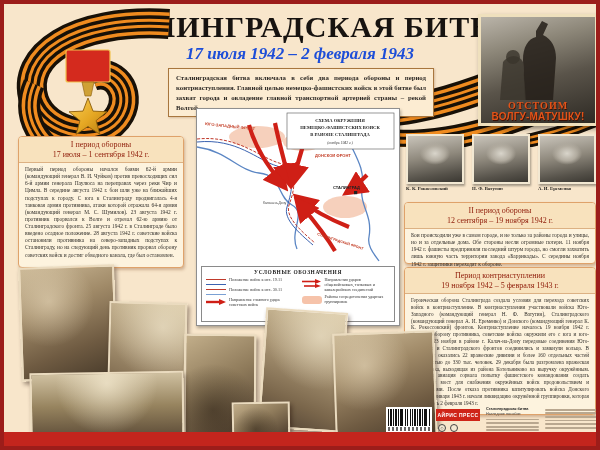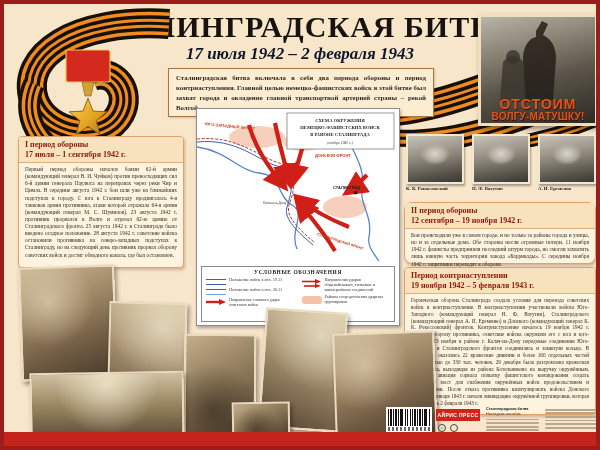--- a/index.html
+++ b/index.html
@@ -5,35 +5,35 @@
   html,body{margin:0;padding:0;background:#6b6b6b;}
   #poster{
     position:relative;width:600px;height:450px;box-sizing:border-box;
     background:#f8e6cb;border:4px solid #9c1d1a;overflow:hidden;
     font-family:"Liberation Serif",serif;
   }
   
   .main-title{position:absolute;left:0;right:0;top:6px;text-align:center;
     font-size:30px;font-weight:bold;color:#171310;letter-spacing:1px;}
   .sub-title{position:absolute;left:0;right:0;top:40px;text-align:center;
-    font-size:17px;font-weight:bold;font-style:italic;color:#0f172a;}
+    font-size:17px;font-weight:bold;font-style:italic;color:#1d4ed8;}
   .intro-box{position:absolute;left:164px;top:64px;width:250px;
     border:1px solid #a8763e;background:#fcecd2;padding:4px 7px;
     font-size:6.8px;font-weight:600;line-height:1.45;text-align:justify;color:#2e2a26;
     box-shadow:1px 1px 2px rgba(120,60,20,.25);z-index:2;}
   
   .infobox{position:absolute;background:#fdf3de;border:1.5px solid #dfa26a;
     border-radius:4px;box-shadow:1px 2px 3px rgba(120,60,20,.3);z-index:2;}
   .infobox .hd{background:#f8e2bd;padding:3px 6px 2px;border-bottom:1px solid #dcb183;
     border-radius:3px 3px 0 0;}
-  .infobox .hd div{font-size:8px;font-weight:bold;color:#8e1a08;line-height:1.25;}
+  .infobox .hd div{font-size:8px;font-weight:normal;color:#8e1a08;line-height:1.25;text-align:center;}
   .infobox .bd{padding:3px 6px 4px;font-size:5.4px;line-height:1.32;
     text-align:justify;color:#33302c;}
   #box-period1{left:14px;top:132px;width:164px;height:130px;}
-  #box-period2{left:400px;top:198px;width:190px;height:60px;border-radius:8px;}
+  #box-period2{left:400px;top:198px;width:190px;height:60px;}
   #box-period3{left:400px;top:263px;width:190px;height:146px;}
   #box-period3 .bd{font-size:5.2px;}
   
   .portraits{position:absolute;left:402px;top:130px;width:190px;display:flex;
     justify-content:space-between;z-index:2;}
   .portrait{width:58px;}
   .portrait .ph{height:46px;border:2px solid #f2e8d2;box-shadow:1px 2px 2px rgba(0,0,0,.35);
     background:
       radial-gradient(ellipse 40% 35% at 50% 38%,#d9d5cb 0%,#b2aca0 45%,rgba(0,0,0,0) 70%),
       linear-gradient(170deg,#c9c4ba 0%,#8f897d 45%,#56524a 80%,#3b3832 100%);}
@@ -63,21 +63,21 @@
     linear-gradient(180deg,#cfc0a0 0%,#97845f 50%,#5d4c38 100%);}
   .sepia4{background:radial-gradient(circle at 40% 70%,rgba(30,20,10,.45),rgba(0,0,0,0) 55%),
     linear-gradient(150deg,#c2ae8a 0%,#8f7b5b 45%,#5a4936 85%);}
   
   #war-poster{position:absolute;left:474px;top:10px;width:114px;height:106px;z-index:3;
     border:3px solid #efe0bd;box-shadow:2px 3px 5px rgba(0,0,0,.4);
     background:linear-gradient(165deg,#bab4a9 0%,#8d8779 28%,#5a544a 58%,#2e2a24 100%);}
   #war-poster .slogan{position:absolute;left:0;right:0;bottom:1px;text-align:center;
     font-family:"Liberation Sans",sans-serif;font-weight:bold;color:#e25319;
     text-shadow:.6px .6px 0 #3a1004;line-height:1.05;}
-  #war-poster .sl1{font-size:14px;letter-spacing:1px;}
+  #war-poster .sl1{font-size:10px;letter-spacing:1px;font-family:Liberation Serif, serif;}
   #war-poster .sl2{font-size:10px;letter-spacing:.2px;}
   
   .ribbon-svg{position:absolute;z-index:1;}
   
   .barcode{position:absolute;left:382px;top:403px;width:46px;height:27px;background:#fff;
     padding:2px;z-index:5;box-sizing:border-box;}
   .barcode .bars{height:17px;background:repeating-linear-gradient(90deg,
     #111 0 1px,#fff 1px 2.4px,#111 2.4px 4px,#fff 4px 4.8px);}
   .barcode .num{height:4px;margin-top:1px;background:repeating-linear-gradient(90deg,
     #666 0 2px,rgba(0,0,0,0) 2px 4px);}

